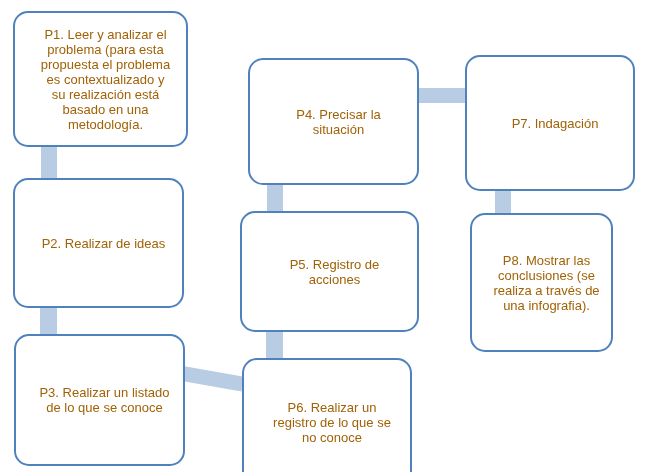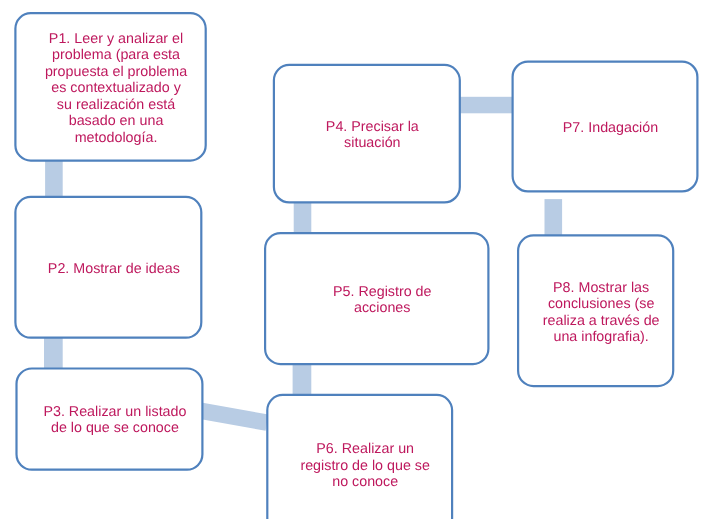--- a/index.html
+++ b/index.html
@@ -23,40 +23,40 @@
     border-radius: 15px;
     display: flex;
     align-items: center;
     justify-content: center;
     z-index: 2;
     padding: 6px 8px;
   }
   .node .label {
     font-size: 13px;
     line-height: 15px;
-    color: #be185d;
+    color: #a16207;
     text-align: center;
     white-space: pre-line;
     margin-left: 10px;
   }
   .connector {
     position: absolute;
     background: #b8cce4;
     z-index: 1;
   }
   
   .n1 { left: 13px;  top: 11px;  width: 175px; height: 136px; }
   .n2 { left: 13px;  top: 178px; width: 171px; height: 130px; }
-  .n3 { left: 14px;  top: 334px; width: 171px; height: 94px; }
+  .n3 { left: 14px;  top: 334px; width: 171px; height: 132px; }
   
   .n4 { left: 248px; top: 58px;  width: 171px; height: 127px; }
-  .n5 { left: 240px; top: 211px; width: 205px; height: 121px; }
+  .n5 { left: 240px; top: 211px; width: 179px; height: 121px; }
   .n6 { left: 242px; top: 358px; width: 170px; height: 128px;  }
   
-  .n7 { left: 465px; top: 55px;  width: 170px; height: 120px; }
+  .n7 { left: 465px; top: 55px;  width: 170px; height: 136px; }
   .n8 { left: 470px; top: 213px; width: 143px; height: 139px; }
   
   .c1 { left: 41px;  top: 145px; width: 16px; height: 35px; }  
   .c2 { left: 40px;  top: 306px; width: 17px; height: 30px; }  
   .c3 { left: 183px; top: 366px; width: 62px; height: 15px;    
         transform: rotate(10deg); transform-origin: left top; }
   .c4 { left: 409px; top: 88px;  width: 58px; height: 15px; }  
   .c5 { left: 267px; top: 183px; width: 16px; height: 30px; }  
   .c6 { left: 266px; top: 330px; width: 17px; height: 30px; }  
   .c7 { left: 495px; top: 181px; width: 16px; height: 34px; }  
@@ -77,21 +77,21 @@
   <div class="node n1">
     <div class="label">P1. Leer y analizar el
 problema (para esta
 propuesta el problema
 es contextualizado y
 su realización está
 basado en una
 metodología.</div>
   </div>
   <div class="node n2">
-    <div class="label">P2. Mostrar de ideas</div>
+    <div class="label">P2. Realizar de ideas</div>
   </div>
   <div class="node n3">
     <div class="label">P3. Realizar un listado
 de lo que se conoce</div>
   </div>
   <div class="node n4">
     <div class="label">P4. Precisar la
 situación</div>
   </div>
   <div class="node n5">

